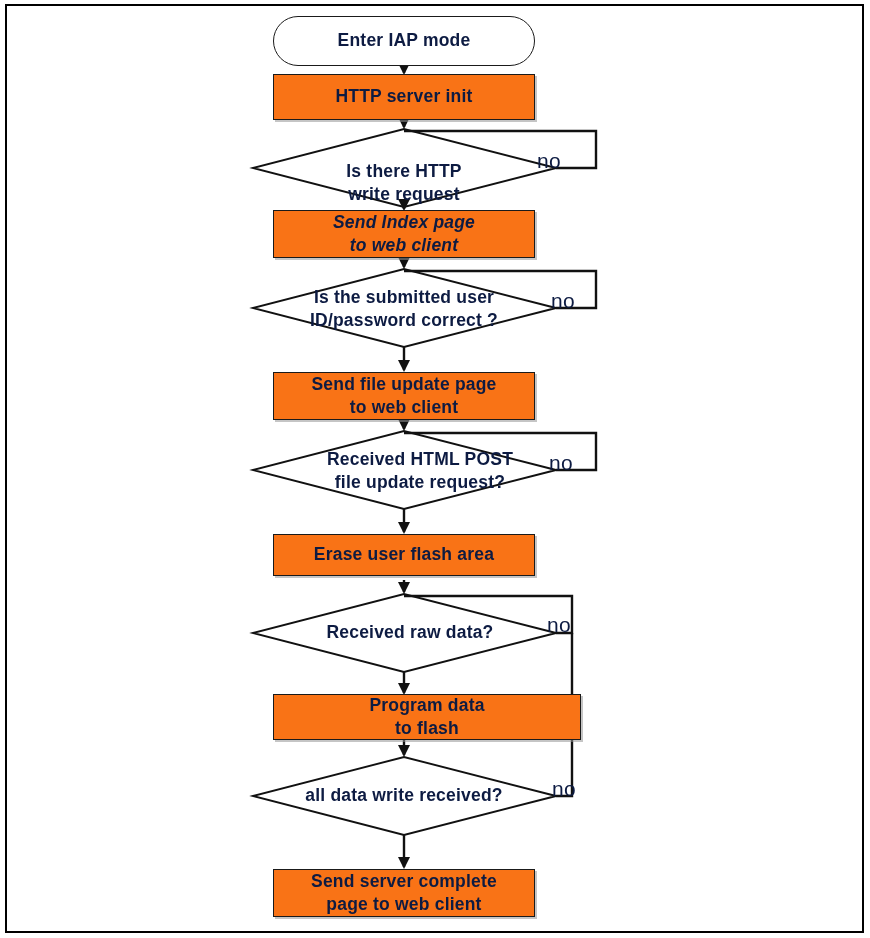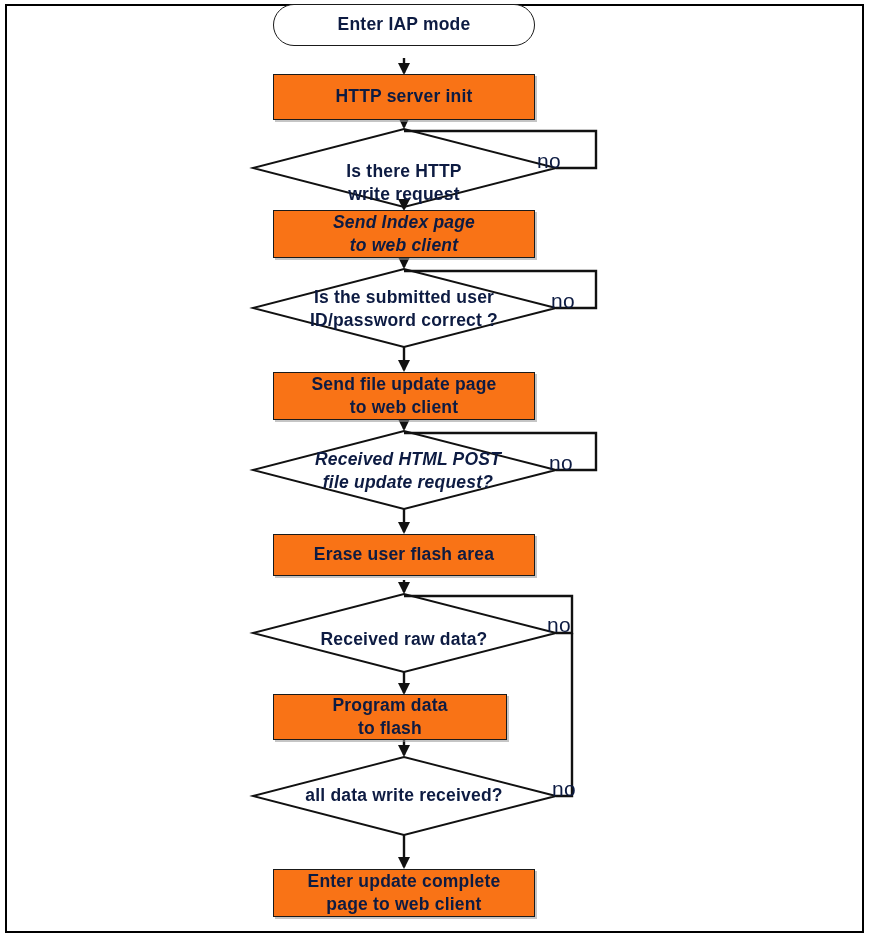--- a/index.html
+++ b/index.html
@@ -117,21 +117,21 @@
       <path d="M 556,308 L 596,308 L 596,271 L 404,271"></path>
 
       <path d="M 556,470 L 596,470 L 596,433 L 404,433"></path>
 
       <path d="M 556,633 L 572,633 L 572,596 L 404,596"></path>
 
       <path d="M 556,796 L 572,796 L 572,633"></path>
     </g>
   </svg>
 
-  <div class="node term" style="left:273px; top:4px; width:262px; height:42px;">
+  <div class="node term" style="left:273px; top:16px; width:262px; height:50px;">
     <span>Enter IAP mode</span>
   </div>
 
   <div class="node proc" style="left:273px; top:74px; width:262px; height:46px;">
     <span>HTTP server init</span>
   </div>
 
   <div class="node dec-text" style="left:253px; top:146px; width:302px; height:46px;margin-top:14px;">
     <div>
       <div>Is there HTTP</div>
@@ -153,49 +153,49 @@
     </div>
   </div>
 
   <div class="node proc" style="left:273px; top:372px; width:262px; height:48px;">
     <div>
       <div>Send file update page</div>
       <div>to web client</div>
     </div>
   </div>
 
-  <div class="node dec-text" style="left:254px; top:448px; width:308px; height:46px;font-style:italic;">
+  <div class="node dec-text" style="left:266px; top:448px; width:308px; height:46px;">
     <div>
       <div>Received HTML POST</div>
       <div>file update request?</div>
     </div>
   </div>
 
   <div class="node proc" style="left:273px; top:534px; width:262px; height:42px;">
     <span>Erase user flash area</span>
   </div>
 
-  <div class="node dec-text" style="left:253px; top:615px; width:302px; height:36px;margin-top:7px;">
+  <div class="node dec-text" style="left:259px; top:615px; width:302px; height:36px;">
     <span>Received raw data?</span>
   </div>
 
-  <div class="node proc" style="left:273px; top:694px; width:234px; height:46px;justify-content:center;">
+  <div class="node proc" style="left:273px; top:694px; width:308px; height:46px;justify-content:center;">
     <div>
       <div>Program data</div>
       <div>to flash</div>
     </div>
   </div>
 
   <div class="node dec-text" style="left:253px; top:778px; width:302px; height:36px;">
     <span>all data write received?</span>
   </div>
 
   <div class="node proc" style="left:273px; top:869px; width:262px; height:48px;">
     <div>
-      <div>Enter update complete</div>
+      <div>Send server complete</div>
       <div>page to web client</div>
     </div>
   </div>
 
   <div class="no-label" style="left:537px; top:149px;">no</div>
   <div class="no-label" style="left:551px; top:289px;">no</div>
   <div class="no-label" style="left:549px; top:451px;">no</div>
   <div class="no-label" style="left:547px; top:613px;">no</div>
   <div class="no-label" style="left:552px; top:777px;">no</div>
 

